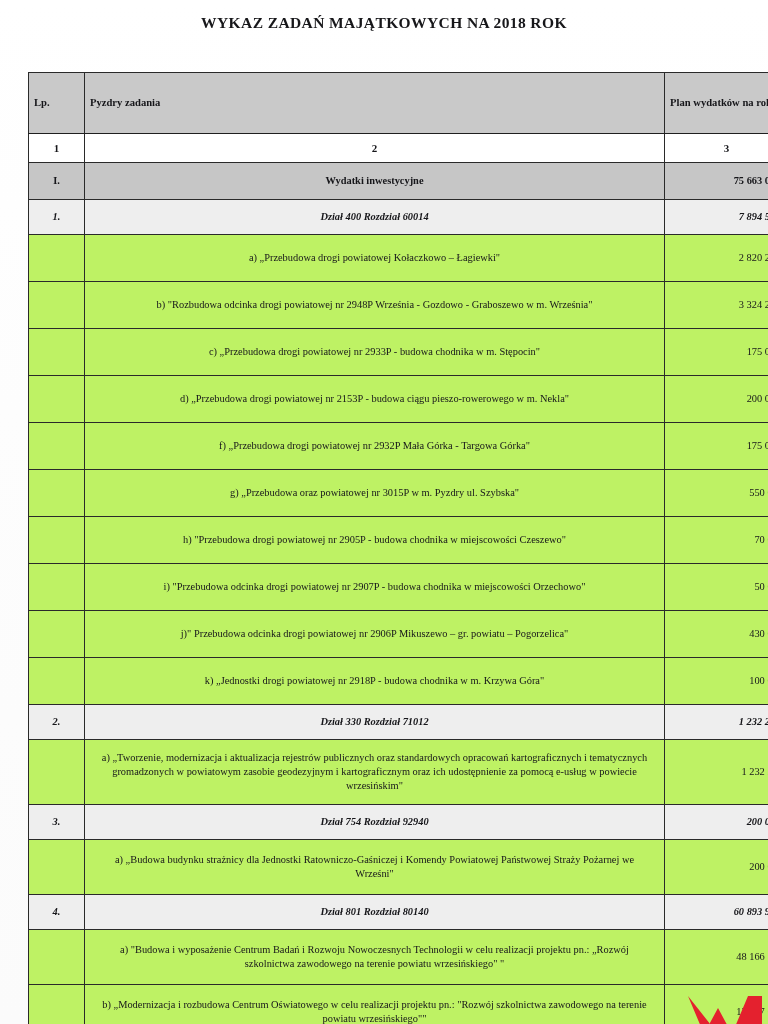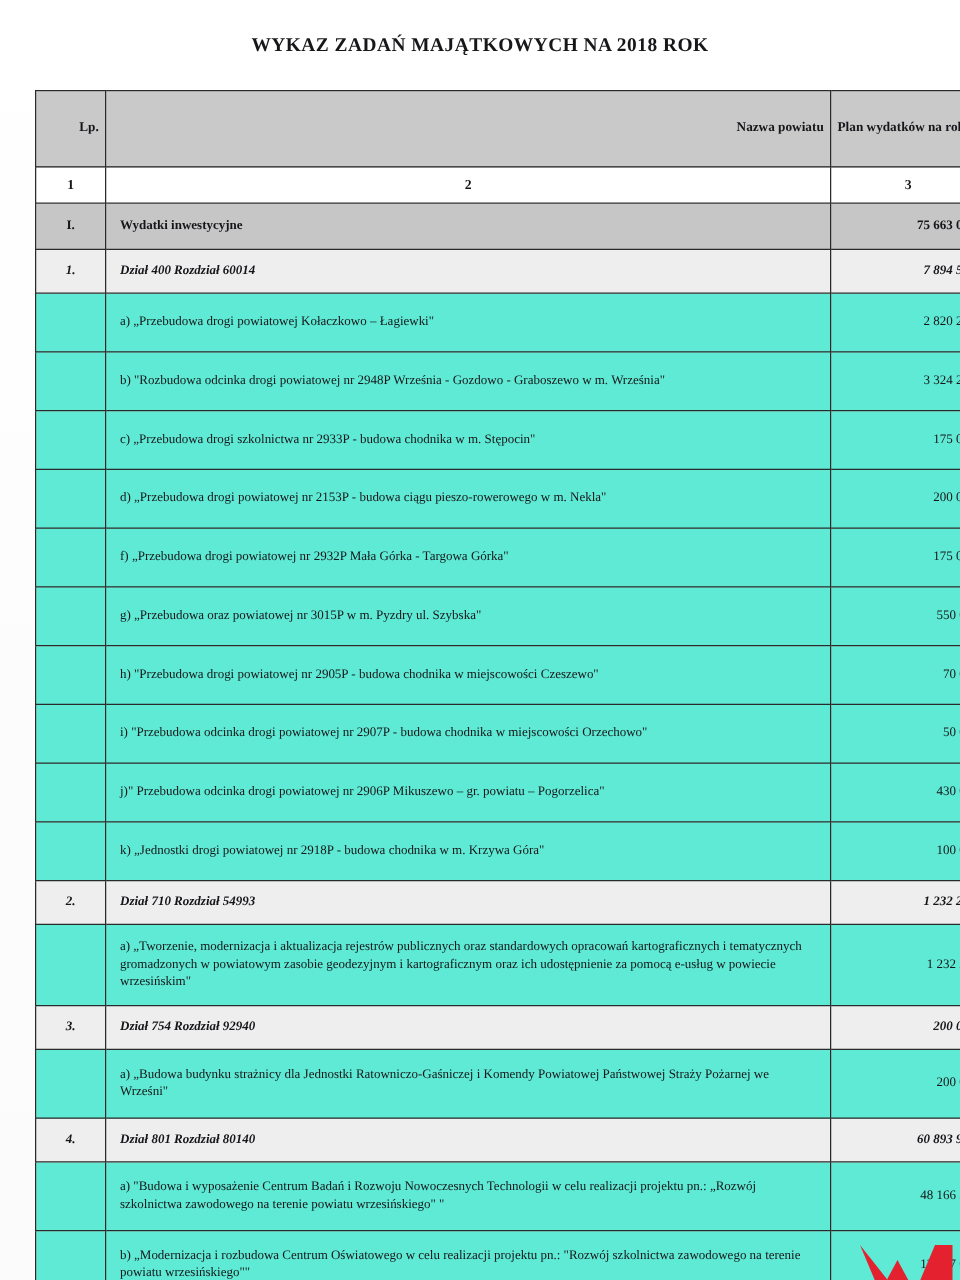--- a/index.html
+++ b/index.html
@@ -19,21 +19,21 @@
   
   .scan-page {
     position: absolute;
     inset: 0;
     background:
       linear-gradient(180deg, #ffffff 0%, #fdfdfd 40%, #fbfbfb 100%);
   }
 
   .doc-title {
     position: absolute;
-    top: 28px;
+    top: 14px;
     left: 0;
     width: 768px;
     text-align: center;
     font-size: 15.5px;
     font-weight: bold;
     letter-spacing: 0.4px;
     color: #17171a;
     font-family: "Liberation Serif", serif;
   }
 
@@ -65,21 +65,21 @@
   .cell-lp   { text-align: center; }
   .cell-name { text-align: center; }
   .cell-plan { text-align: right; padding-right: 7px; white-space: nowrap; }
 
   
   tr.head-row td {
     background: #c9c9c9;
     font-weight: bold;
     font-size: 10.6px;
     height: 52px;
-    text-align: right;
+    text-align: left;
     border-bottom: 1px solid #1f1f1f;
   }
   tr.head-row td.cell-plan { text-align: center; padding-right: 5px; }
 
   tr.numbering-row td {
     background: #ffffff;
     font-weight: bold;
     text-align: center;
     height: 20px;
     font-size: 11px;
@@ -97,29 +97,29 @@
   
   tr.section td {
     background: #eeeeee;
     font-weight: bold;
     font-style: italic;
     height: 26px;
   }
 
   
   tr.item td {
-    background: #5eead4;
+    background: #bef264;
     height: 38px;
   }
   tr.item.tall td  { height: 56px; }
   tr.item.tall2 td { height: 46px; }
 
   .name-multiline {
     display: block;
-    text-align: left;
+    text-align: center;
     padding: 0 6px;
     font-family: Liberation Serif, serif;
   }
 
   
   .logo-mark {
     position: absolute;
     bottom: 0;
     right: 4px;
     width: 86px;
@@ -138,21 +138,21 @@
 <div class="table-wrap">
   <table class="budget">
     <colgroup>
       <col class="c-lp">
       <col class="c-name">
       <col class="c-plan">
     </colgroup>
     <tbody>
       <tr class="head-row">
         <td class="cell-lp">Lp.</td>
-        <td class="cell-name">Nazwa powiatu</td>
+        <td class="cell-name">Pyzdry zadania</td>
         <td class="cell-plan">Plan wydatków na rok 2018</td>
       </tr>
       <tr class="numbering-row">
         <td class="cell-lp">1</td>
         <td class="cell-name">2</td>
         <td class="cell-plan">3</td>
       </tr>
 
     <tr class="level1">
           <td class="cell-lp">I.</td>
@@ -178,21 +178,21 @@
         <tr class="item">
           <td class="cell-lp"></td>
           <td class="cell-name">
             <span class="name-multiline">b) "Rozbudowa odcinka drogi powiatowej nr 2948P Września - Gozdowo - Graboszewo w m. Września"</span>
           </td>
           <td class="cell-plan">3 324 269,</td>
         </tr>
         <tr class="item">
           <td class="cell-lp"></td>
           <td class="cell-name">
-            <span class="name-multiline">c) „Przebudowa drogi szkolnictwa nr 2933P - budowa chodnika w m. Stępocin"</span>
+            <span class="name-multiline">c) „Przebudowa drogi powiatowej nr 2933P - budowa chodnika w m. Stępocin"</span>
           </td>
           <td class="cell-plan">175 000,</td>
         </tr>
         <tr class="item">
           <td class="cell-lp"></td>
           <td class="cell-name">
             <span class="name-multiline">d) „Przebudowa drogi powiatowej nr 2153P - budowa ciągu pieszo-rowerowego w m. Nekla"</span>
           </td>
           <td class="cell-plan">200 000,</td>
         </tr>
@@ -234,21 +234,21 @@
         <tr class="item">
           <td class="cell-lp"></td>
           <td class="cell-name">
             <span class="name-multiline">k) „Jednostki drogi powiatowej nr 2918P - budowa chodnika w m. Krzywa Góra"</span>
           </td>
           <td class="cell-plan">100 000</td>
         </tr>
         <tr class="section">
           <td class="cell-lp">2.</td>
           <td class="cell-name">
-            <span class="name-multiline">Dział 710 Rozdział 54993</span>
+            <span class="name-multiline">Dział 330 Rozdział 71012</span>
           </td>
           <td class="cell-plan">1 232 234,</td>
         </tr>
         <tr class="item tall">
           <td class="cell-lp"></td>
           <td class="cell-name">
             <span class="name-multiline">a) „Tworzenie, modernizacja i aktualizacja rejestrów publicznych oraz standardowych opracowań kartograficznych i tematycznych gromadzonych w powiatowym zasobie geodezyjnym i kartograficznym  oraz ich udostępnienie za pomocą e-usług w powiecie wrzesińskim"</span>
           </td>
           <td class="cell-plan">1 232 234</td>
         </tr>

